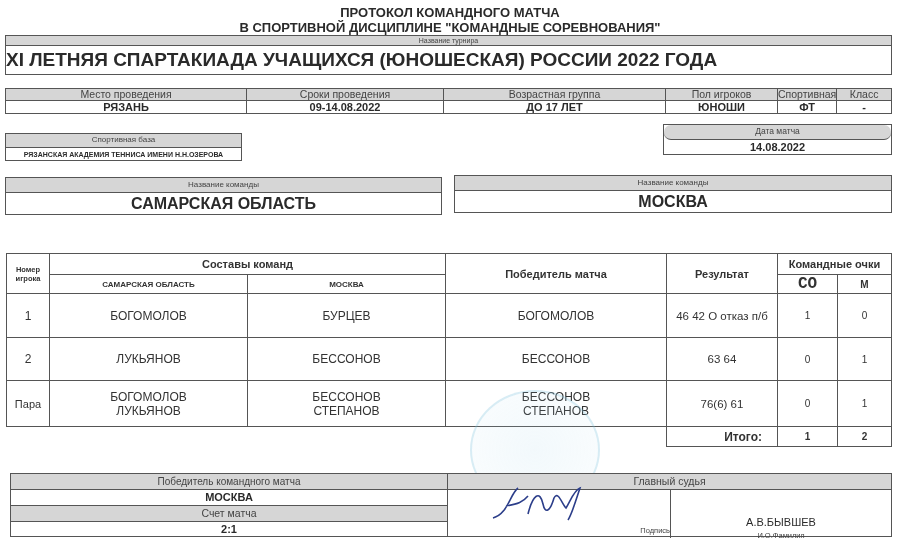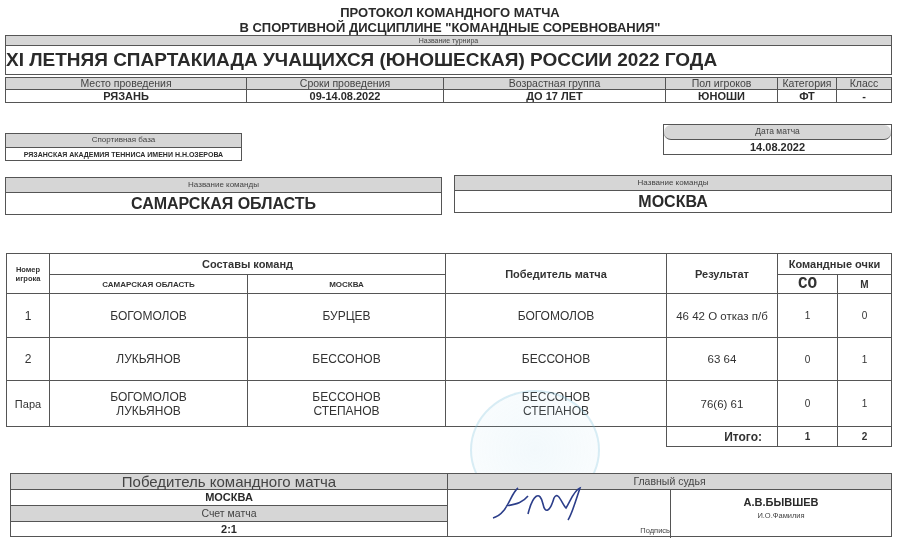--- a/index.html
+++ b/index.html
@@ -29,28 +29,28 @@
 <body>
 
 <div class="abs title1">ПРОТОКОЛ КОМАНДНОГО МАТЧА</div>
 <div class="abs title2">В СПОРТИВНОЙ ДИСЦИПЛИНЕ "КОМАНДНЫЕ СОРЕВНОВАНИЯ"</div>
 
 <div class="abs box" style="left:5px; top:35px; width:887px; height:40px;">
   <div class="hdr small" style="height:9px;">Название турнира</div>
   <div style="text-align:left; font-weight:bold; font-size:19px; line-height:28px;">XI ЛЕТНЯЯ СПАРТАКИАДА УЧАЩИХСЯ (ЮНОШЕСКАЯ) РОССИИ 2022 ГОДА</div>
 </div>
 
-<table class="abs infotbl" style="left:5px; top:77px; width:887px;">
+<table class="abs infotbl" style="left:5px; top:88px; width:887px;">
   <tbody>
       <tr class="h">
     <td style="width:240px;">Место проведения</td>
     <td style="width:196px;">Сроки проведения</td>
     <td style="width:221px;">Возрастная группа</td>
     <td style="width:111px;">Пол игроков</td>
-    <td style="width:58px;">Категория</td>
+    <td style="width:58px;">Спортивная</td>
     <td>Класс</td>
   </tr>
   <tr class="v">
     <td>РЯЗАНЬ</td>
     <td>09-14.08.2022</td>
     <td>ДО 17 ЛЕТ</td>
     <td>ЮНОШИ</td>
     <td>ФТ</td>
     <td>-</td>
   </tr>
@@ -135,33 +135,33 @@
     <td style="text-align:right; padding-right:15px; font-weight:bold; font-size:12px;">Итого:</td>
     <td style="font-weight:bold; font-size:10px;">1</td>
     <td style="font-weight:bold; font-size:10px;">2</td>
   </tr>
 </tbody>
   </table>
 
 <div class="abs stamp"></div>
 
 <div class="abs box" style="left:10px; top:473px; width:438px; height:64px;">
-  <div class="hdr" style="height:15px; line-height:15px; font-size:15px;">Победитель командного матча</div>
+  <div class="hdr" style="height:15px; line-height:15px; font-size:10px;">Победитель командного матча</div>
   <div class="val" style="height:15px; line-height:15px; border-bottom:1px solid #555;">МОСКВА</div>
   <div class="hdr" style="height:15px; line-height:15px; font-size:10.5px;">Счет матча</div>
   <div class="val" style="height:15px; line-height:15px;">2:1</div>
 </div>
 
 <div class="abs box" style="left:447px; top:473px; width:445px; height:64px;">
   <div class="hdr" style="height:15px; line-height:15px; font-size:10.5px;">Главный судья</div>
   <div style="display:flex; height:48px;">
     <div style="width:222px; border-right:1px solid #555; position:relative;">
       <svg width="110" height="40" viewBox="0 0 110 40" style="position:absolute; left:40px; top:-6px;">
         <path d="M5 34 C20 30, 22 10, 30 4 M18 22 C30 20, 35 18, 40 12 M40 30 C45 10, 52 6, 55 20 C57 30, 62 28, 66 14 C70 6, 74 20, 78 24 C82 18, 86 6, 92 4 C88 16, 84 30, 80 36" stroke="#2c3e8a" stroke-width="1.6" fill="none"></path>
       </svg>
       <div style="position:absolute; left:0; right:0; bottom:3px; text-align:right; font-size:7.5px; color:#444;">Подпись</div>
     </div>
     <div style="flex:1; text-align:center;">
-      <div style="font-weight:bold; font-size:11px; margin-top:6px;text-align:center;">А.В.БЫВШЕВ</div>
+      <div style="font-weight:normal; font-size:11px; margin-top:26px;text-align:center;">А.В.БЫВШЕВ</div>
       <div style="font-size:7.5px; color:#444; margin-top:3px;">И.О.Фамилия</div>
     </div>
   </div>
 </div>
 
 </body></html>

